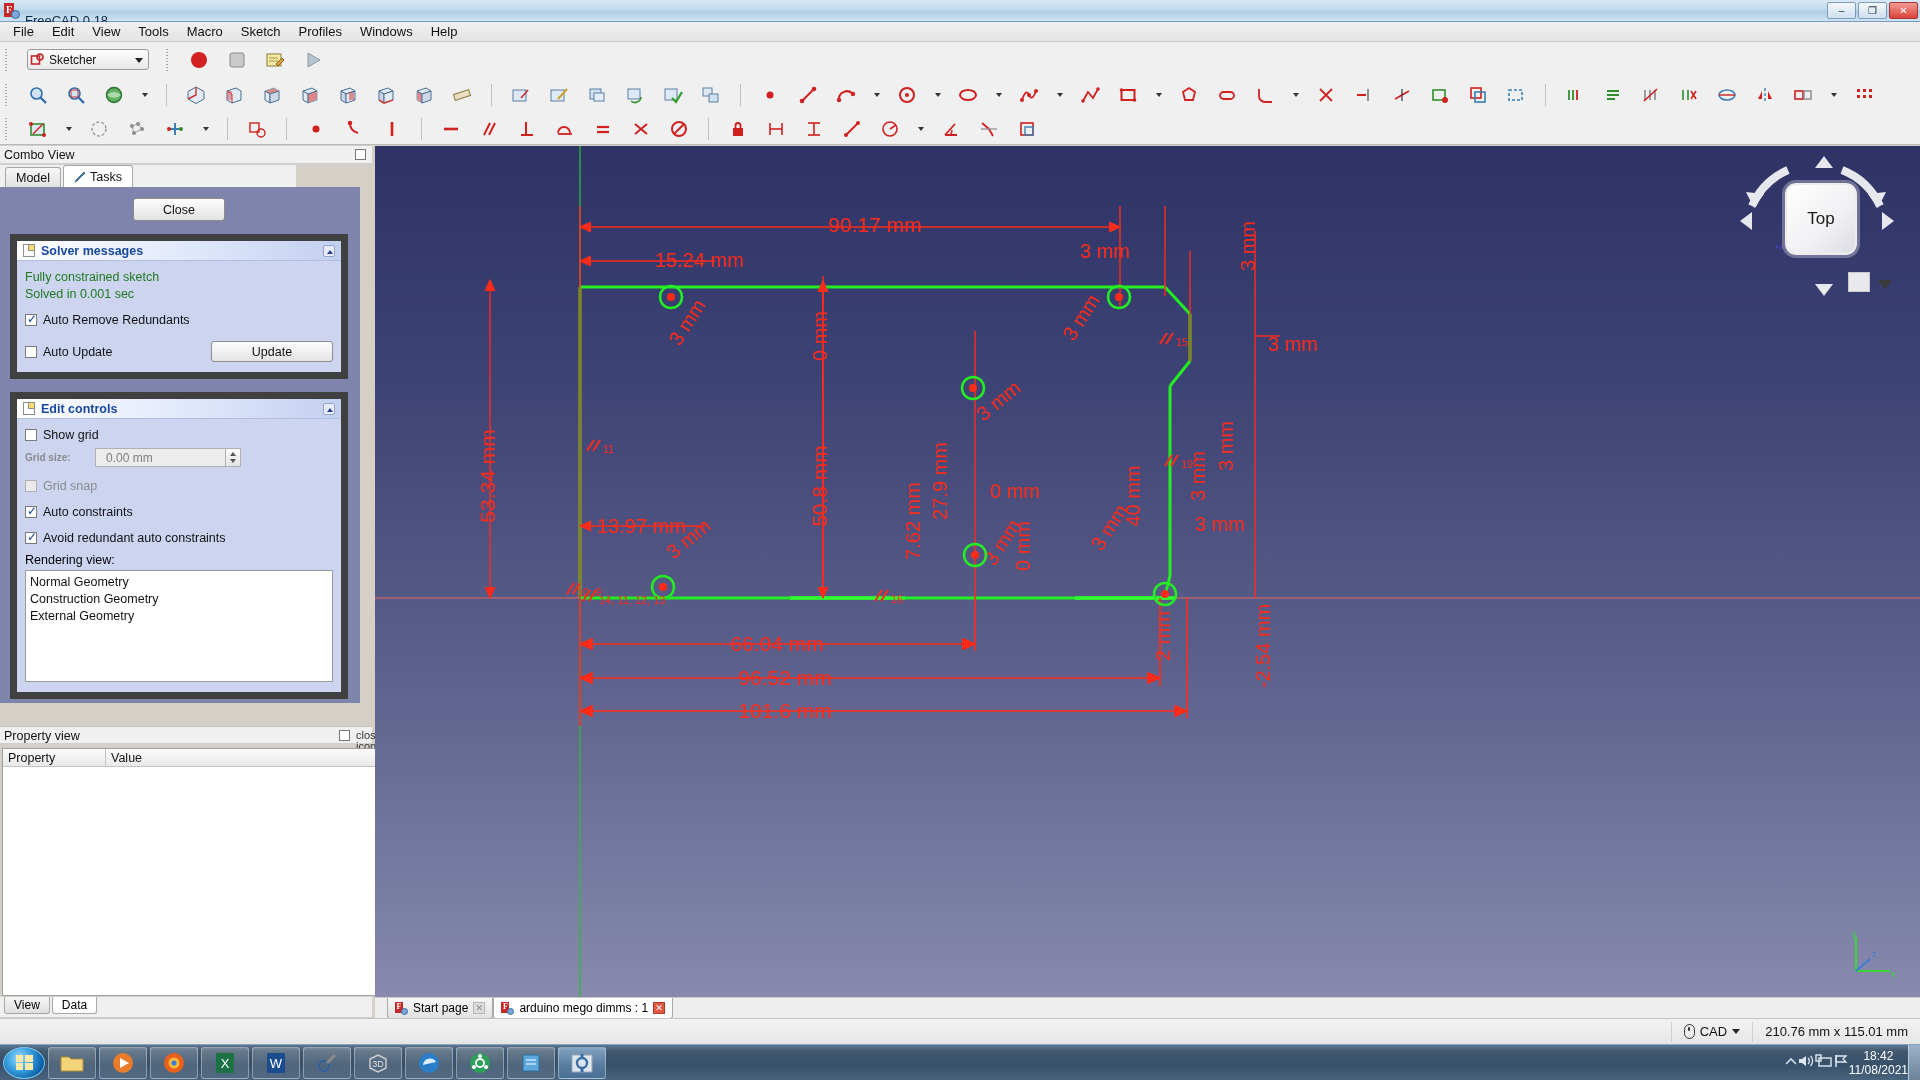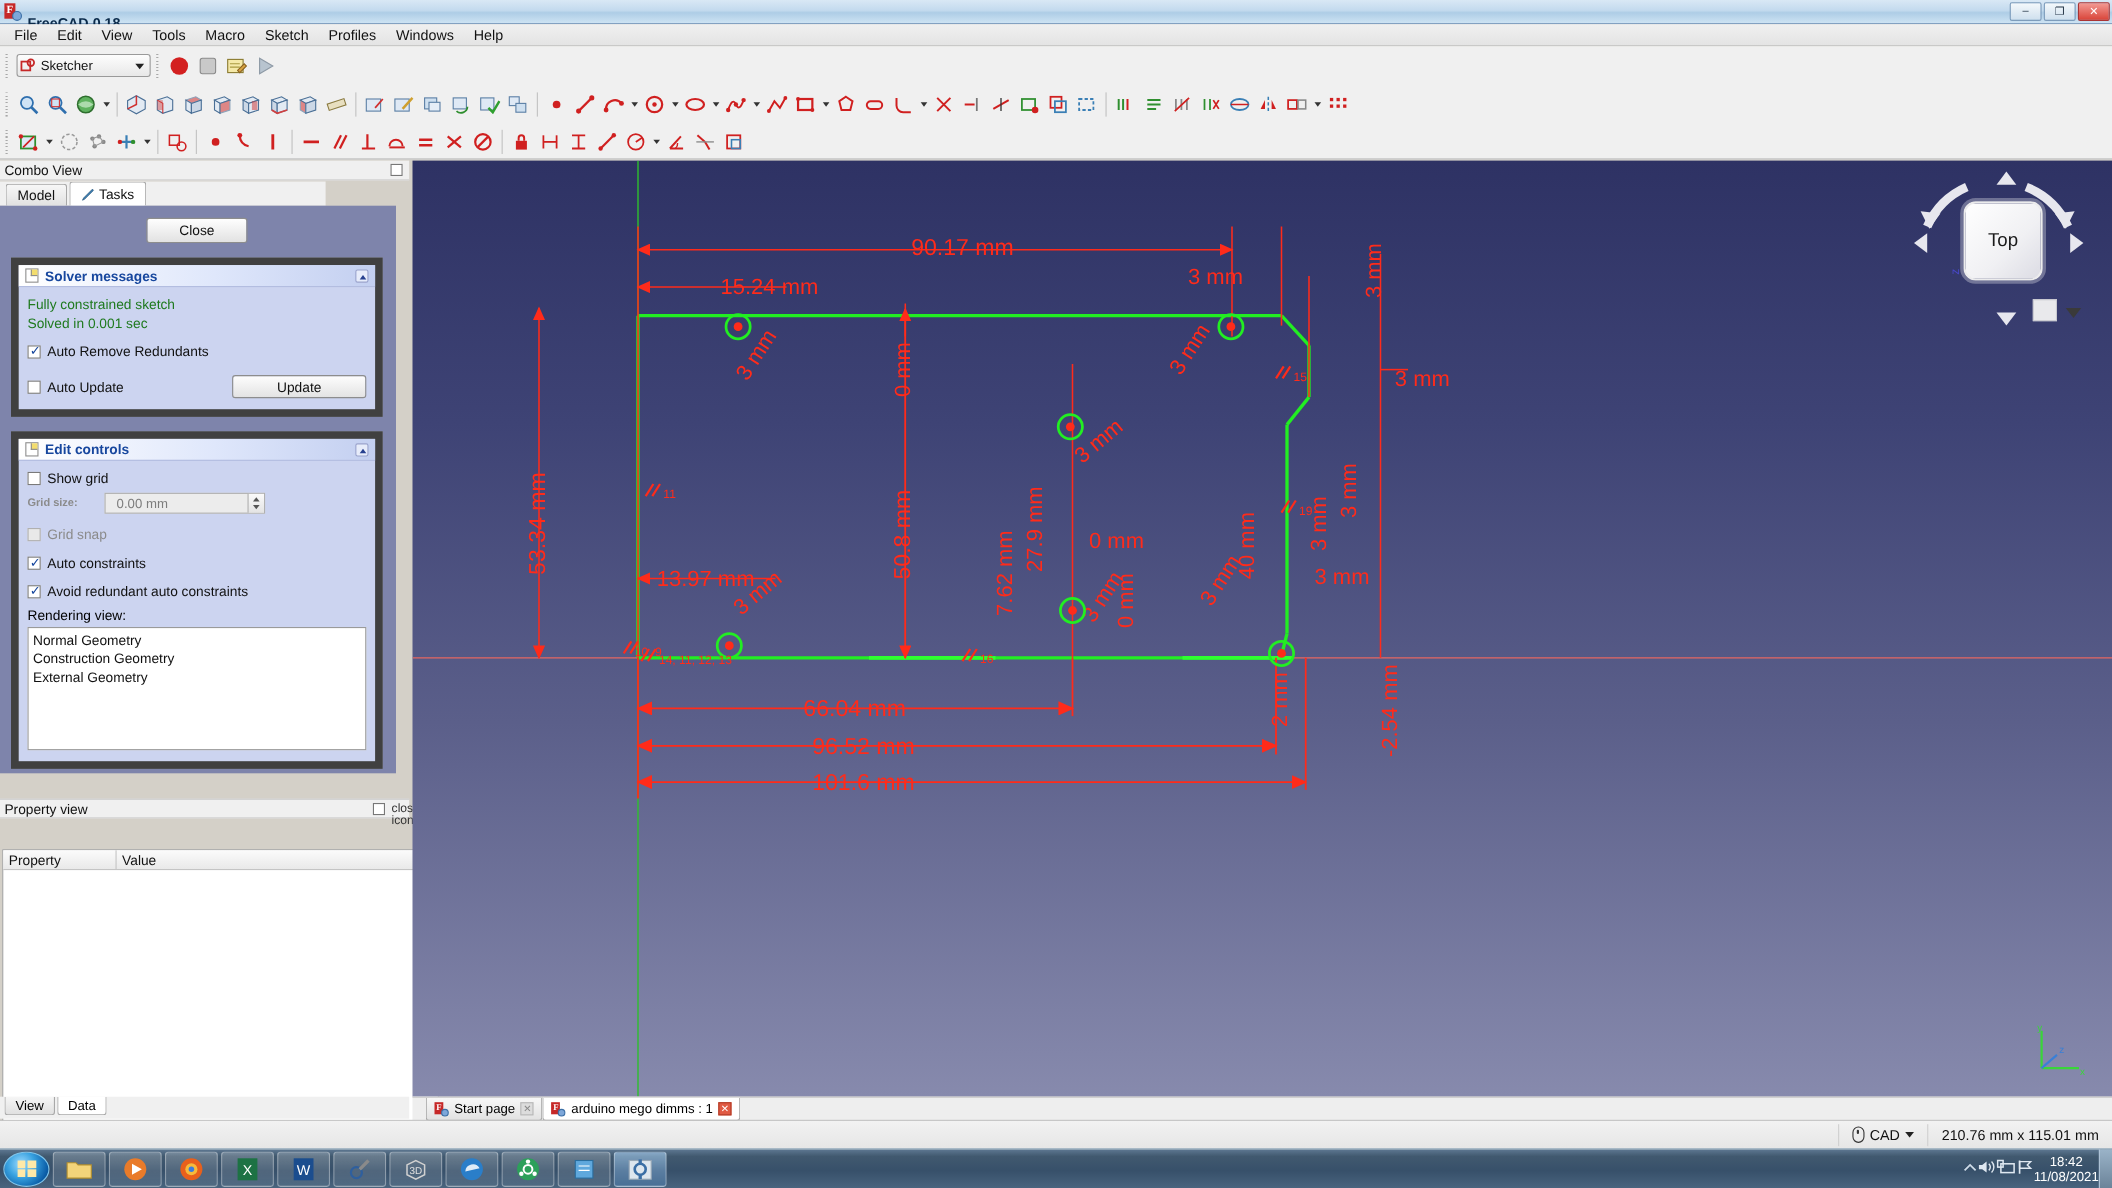--- a/index.html
+++ b/index.html
@@ -26,21 +26,21 @@
   .fc-logo { width:16px; height:16px; position:relative; display:inline-block; }
   .fc-logo .f {
     position:absolute; left:0; top:0; width:10px; height:14px; background:#c62828;
     color:#fff; font-size:10px; font-weight:bold; line-height:13px; text-align:center;
     font-family:"Liberation Serif", serif;
   }
   .fc-logo .gear {
     position:absolute; right:0; bottom:0; width:9px;height:9px;border-radius:50%;
     background:#7da7d9; border:1.5px solid #3a6ea5;
   }
-  .titlebar .tb-title { font-size:13px; color:#0a2a4a; font-weight:bold;margin-top:20px; }
+  .titlebar .tb-title { font-size:13px; color:#0a2a4a; font-weight:normal;margin-top:20px; }
   .tb-buttons { position:absolute; right:2px; top:2px; display:flex; gap:2px; }
   .tb-btn {
     width:29px;height:17px; border:1px solid #7d9cbb;
     background:linear-gradient(to bottom,#f4f8fb,#cfe0ee);
     display:flex;align-items:center;justify-content:center;
     font-size:10px;color:#234; border-radius:2px;
   }
   .tb-btn.close { background:linear-gradient(to bottom,#f39a93,#d9453a); border-color:#a33; color:#fff; }
 
   
@@ -50,21 +50,21 @@
     border-bottom:1px solid #c8c8c8;
     display:flex; align-items:center; padding-left:4px;
   }
   .menubar .mi { padding:2px 9px; font-size:13px; color:#111; cursor:default; }
 
   
   .toolbar-area {
     position:absolute; left:0; top:42px; width:1920px; height:103px;
     background:#f0f0f0; border-bottom:1px solid #b9b9b9;
   }
-  .tbrow { position:absolute; left:0; width:1637px; height:33px; display:flex; align-items:center; }
+  .tbrow { position:absolute; left:0; width:1637px; height:33px; display:flex; align-items:center;gap:12px; }
   .tbrow.r1 { top:1px; }
   .tbrow.r2 { top:36px; }
   .tbrow.r3 { top:70px; }
   .grip { width:7px; height:22px; margin:0 3px; flex:0 0 auto;
           background-image: repeating-linear-gradient(to bottom, #a8a8a8 0 1px, transparent 1px 3px);
           background-size:2px 100%; background-repeat:no-repeat; background-position:2px 0;}
   .sep { width:1px;height:22px;background:#c0c0c0;margin:0 4px; flex:0 0 auto;}
   .tbtn { width:26px;height:26px; display:flex;align-items:center;justify-content:center;
           flex:0 0 auto; border:1px solid transparent; border-radius:2px; }
   .tbtn svg { display:block; }
@@ -160,21 +160,21 @@
   
   .propview-hdr {
     position:absolute; left:0; top:726px; width:372px; height:18px;
     background:#f0f0f0; border-top:1px solid #c6c6c6; border-bottom:1px solid #cfcfcf;
     font-size:12.5px; color:#111; padding-left:4px; line-height:18px;
   }
   .propview-hdr .mini { position:absolute; top:3px; width:11px;height:11px;border:1px solid #777;background:#fff;}
   .propview-hdr .m1 { right:22px; }
   .propview-hdr .m2 { right:5px; border:none; background:none; font-size:11px; line-height:11px; text-align:center; color:#333;}
   .proptable { position:absolute; left:2px; top:748px; width:397px; height:248px;
-               background:#fff; border:1px solid #a0a0a0;margin-top:24px;}
+               background:#fff; border:1px solid #a0a0a0;}
   .proptable .hrow { display:flex; height:18px;
      background:linear-gradient(to bottom,#fbfbfb,#e9e9e9); border-bottom:1px solid #c4c4c4;}
   .proptable .hc { font-size:12.5px;color:#111;padding-left:5px;line-height:18px;}
   .proptable .hc.c1 { width:103px; border-right:1px solid #c4c4c4;}
   .proptable .hc.c2 { flex:1; }
   .bottomtabs { position:absolute; left:0; top:997px; width:372px; height:20px; background:#f0f0f0;
                 display:flex; align-items:flex-start; padding-left:4px; }
   .bottomtabs .bt { height:17px; padding:0 9px; font-size:12px;
      background:linear-gradient(to bottom,#f6f6f6,#e0e0e0); border:1px solid #a8a8a8; border-top:none;
      border-radius:0 0 3px 3px; line-height:16px; margin-right:2px;}

